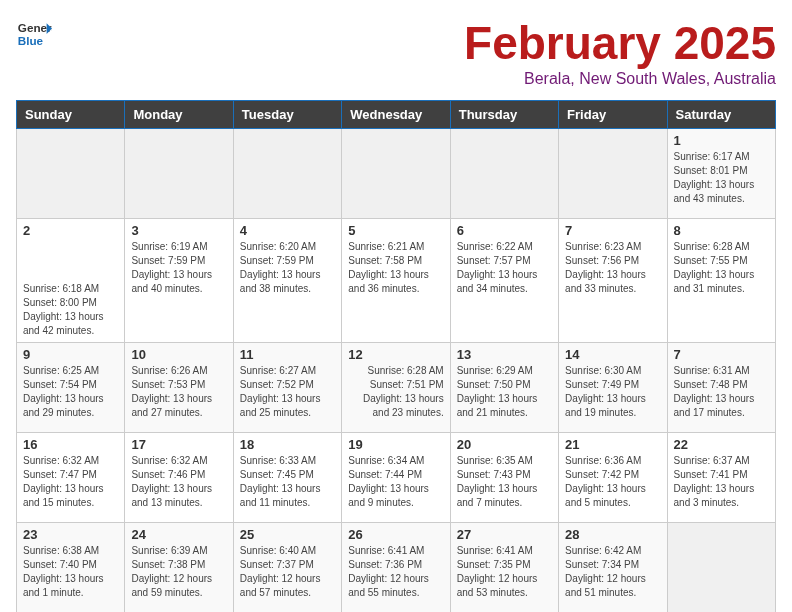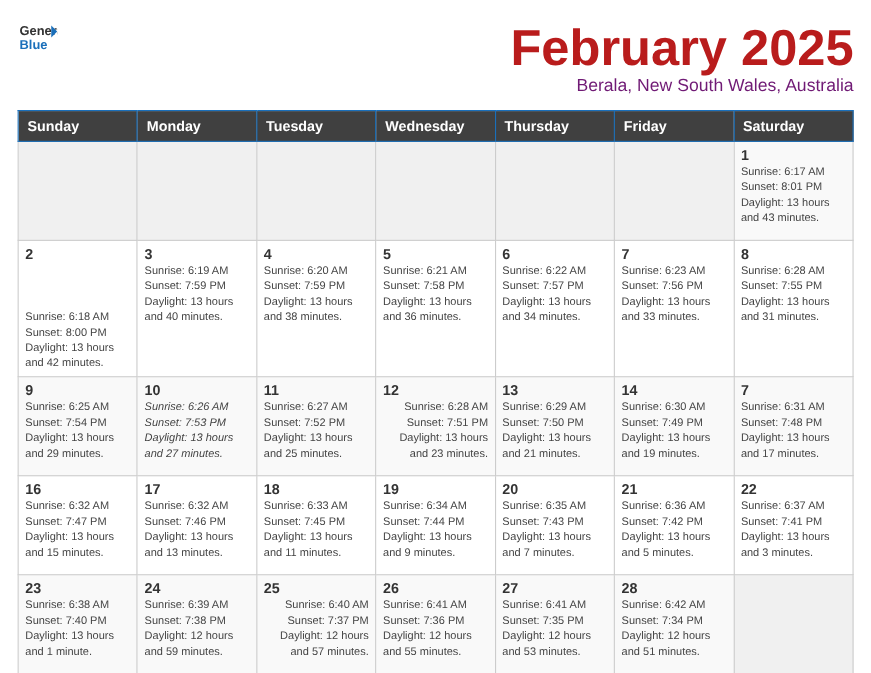--- a/index.html
+++ b/index.html
@@ -180,21 +180,21 @@
       <tr>
         <td>
           <span class="day-number">9</span>
           <div class="day-info" style="white-space: pre-line;">Sunrise: 6:25 AM
 Sunset: 7:54 PM
 Daylight: 13 hours
 and 29 minutes.</div>
         </td>
         <td>
           <span class="day-number">10</span>
-          <div class="day-info" style="white-space: pre-line; font-style: italic;">Sunrise: 6:26 AM
+          <div class="day-info" style="white-space: pre-line;">Sunrise: 6:26 AM
 Sunset: 7:53 PM
 Daylight: 13 hours
 and 27 minutes.</div>
         </td>
         <td>
           <span class="day-number">11</span>
           <div class="day-info" style="white-space: pre-line;">Sunrise: 6:27 AM
 Sunset: 7:52 PM
 Daylight: 13 hours
 and 25 minutes.</div>
@@ -289,21 +289,21 @@
         </td>
         <td>
           <span class="day-number">24</span>
           <div class="day-info" style="white-space: pre-line;">Sunrise: 6:39 AM
 Sunset: 7:38 PM
 Daylight: 12 hours
 and 59 minutes.</div>
         </td>
         <td>
           <span class="day-number">25</span>
-          <div class="day-info" style="white-space: pre-line; text-align: right;">Sunrise: 6:40 AM
+          <div class="day-info" style="white-space: pre-line;">Sunrise: 6:40 AM
 Sunset: 7:37 PM
 Daylight: 12 hours
 and 57 minutes.</div>
         </td>
         <td>
           <span class="day-number">26</span>
           <div class="day-info" style="white-space: pre-line;">Sunrise: 6:41 AM
 Sunset: 7:36 PM
 Daylight: 12 hours
 and 55 minutes.</div>

